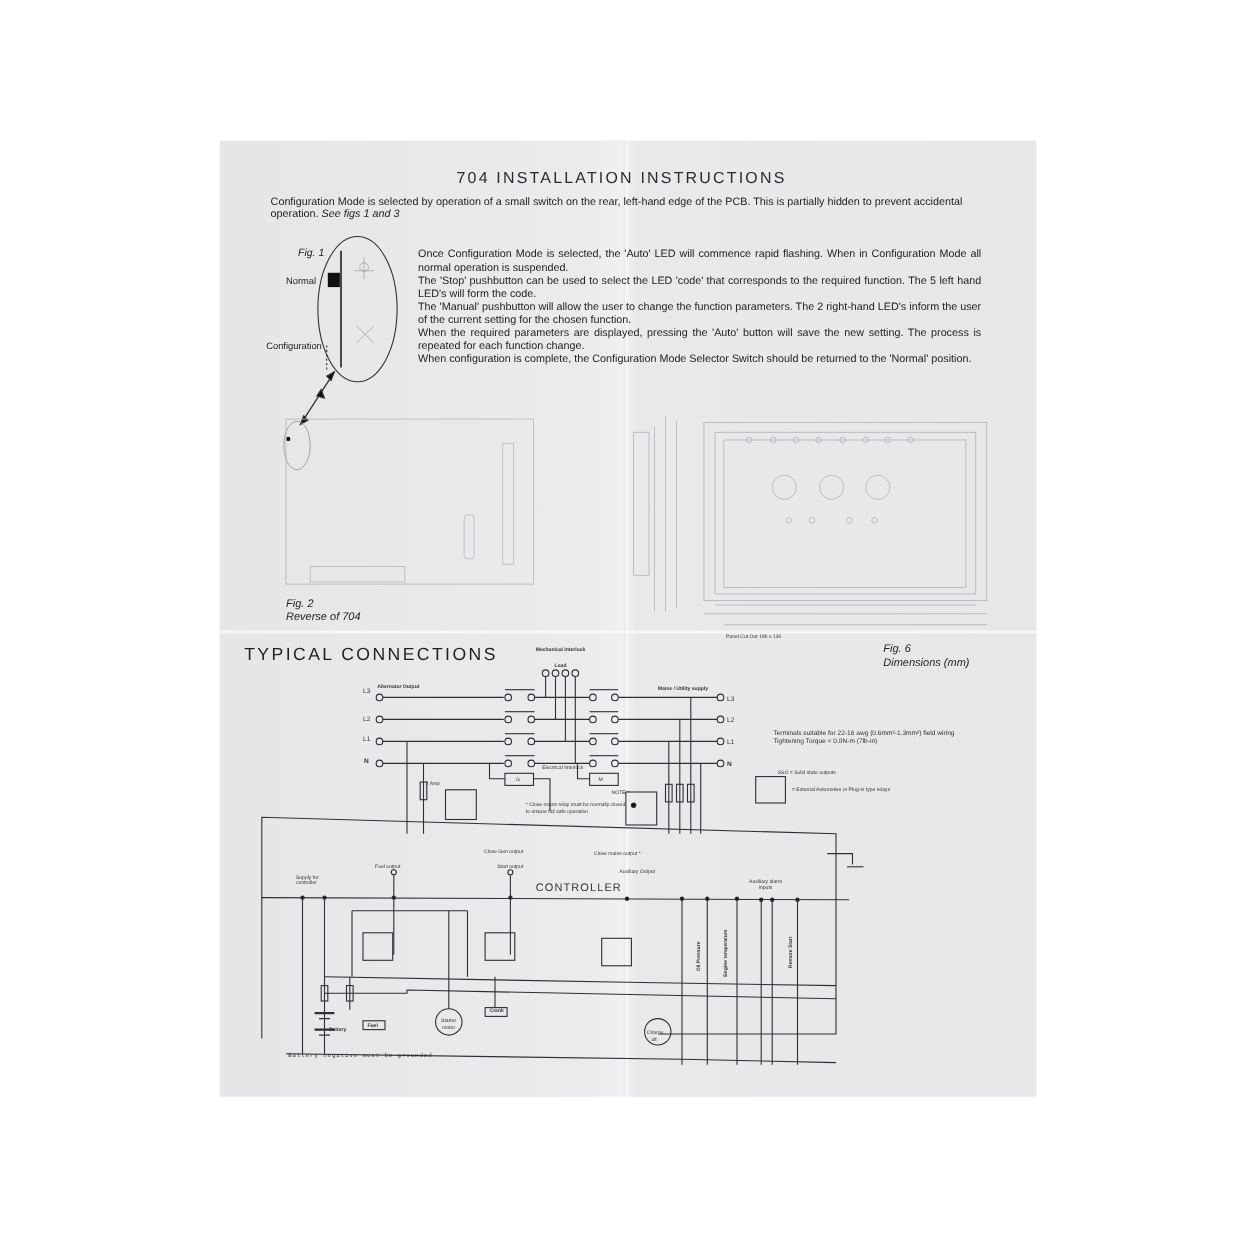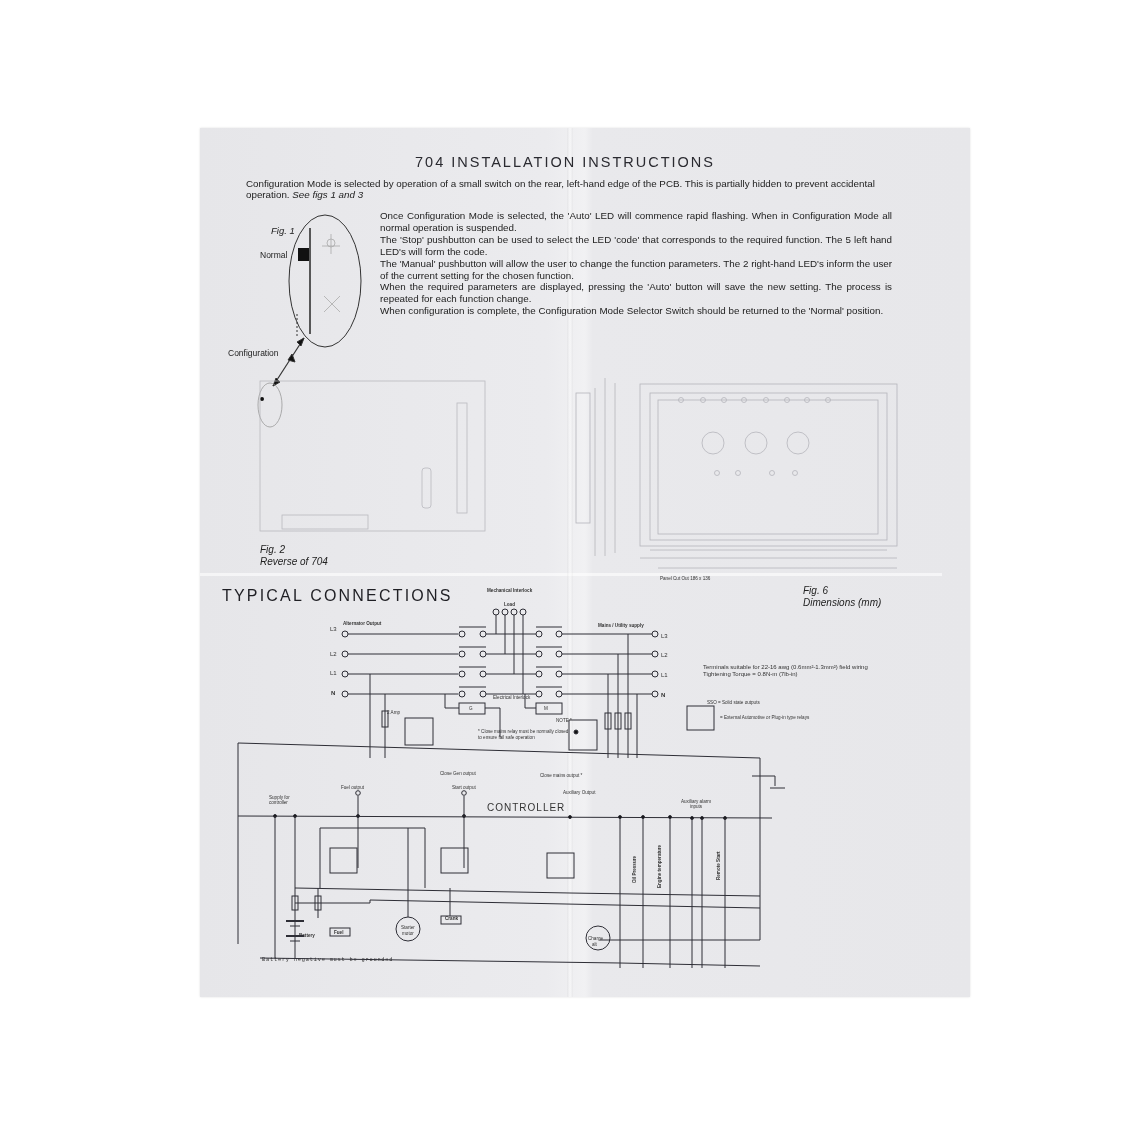--- a/index.html
+++ b/index.html
@@ -1,28 +1,28 @@
 <!DOCTYPE html>
 <html><head>
 <meta charset="utf-8">
 <style>
   html,body{margin:0;padding:0;}
   body{width:1140px;height:1140px;background:#ffffff;position:relative;overflow:hidden;
        font-family:"Liberation Sans",sans-serif;color:#1d1d22;}
   .sheet{position:absolute;left:200px;top:128px;width:742px;height:869px;
          background:linear-gradient(90deg,#e6e6e9 0%,#ebebee 45%,#f1f1f3 50%,#e9e9ec 51%,#e7e7ea 100%);
-         box-shadow:0 0 2px rgba(0,0,0,.12);padding-left:28px;}
+         box-shadow:0 0 2px rgba(0,0,0,.12);}
   .fold-h{position:absolute;left:0;top:445px;width:742px;height:3px;background:rgba(255,255,255,.6);}
   .fold-v{position:absolute;left:367px;top:0;width:6px;height:869px;
           background:linear-gradient(90deg,rgba(0,0,0,.04),rgba(255,255,255,.5),rgba(0,0,0,.03));}
   .abs{position:absolute;}
   .title{left:215px;top:26px;font-size:14.5px;letter-spacing:2px;color:#2a2a30;}
   .intro{left:46px;top:50px;width:650px;font-size:9.8px;line-height:11px;color:#222;}
   .intro i{font-style:italic;}
-  .steps{left:180px;top:82px;width:512px;font-size:9.8px;line-height:11.9px;color:#222;text-align:justify;}
+  .steps{left:180px;top:98px;width:512px;font-size:9.8px;line-height:11.9px;color:#222;text-align:justify;}
   .steps p{margin:0;}
   .figlabel{font-size:9.5px;font-style:italic;color:#222;}
   .lbl{font-size:8.5px;color:#222;}
   .heading2{left:22px;top:459px;font-size:16px;letter-spacing:2.2px;color:#1f1f24;}
   .fig3cap{left:603px;top:457px;font-size:10px;font-style:italic;line-height:12px;color:#222;}
   .fig2cap{left:60px;top:416px;font-size:10px;font-style:italic;line-height:12px;color:#222;}
   .tiny{font-size:4.6px;color:#333;}
   .small{font-size:6px;color:#333;}
   .term-note{left:503px;top:536px;font-size:6px;line-height:7px;color:#333;}
   svg{position:absolute;left:0;top:0;}
@@ -44,21 +44,21 @@
   <div class="abs steps">
     <p>Once Configuration Mode is selected, the 'Auto' LED will commence rapid flashing.  When in Configuration Mode all normal operation is suspended.</p>
     <p>The 'Stop' pushbutton can be used to select the LED 'code' that corresponds to the required function.  The 5 left hand LED's will form the code.</p>
     <p>The 'Manual' pushbutton will allow the user to change the function parameters. The 2 right-hand LED's inform the user of the current setting for the chosen function.</p>
     <p>When the required parameters are displayed, pressing the 'Auto' button will save the new setting.  The process is repeated for each function change.</p>
     <p>When configuration is complete, the Configuration Mode Selector Switch should be returned to the 'Normal' position.</p>
   </div>
 
   <div class="abs figlabel" style="left:71px;top:97px;">Fig. 1</div>
   <div class="abs lbl" style="left:60px;top:122px;">Normal</div>
-  <div class="abs lbl" style="left:28px;top:181px;margin-top:39px;">Configuration</div>
+  <div class="abs lbl" style="left:42px;top:181px;">Configuration</div>
 
   <div class="abs fig2cap">
     <div>Fig. 2</div>
     <div>Reverse of 704</div>
   </div>
 
   <div class="abs fig3cap">
     <div>Fig. 6</div>
     <div>Dimensions (mm)</div>
   </div>

